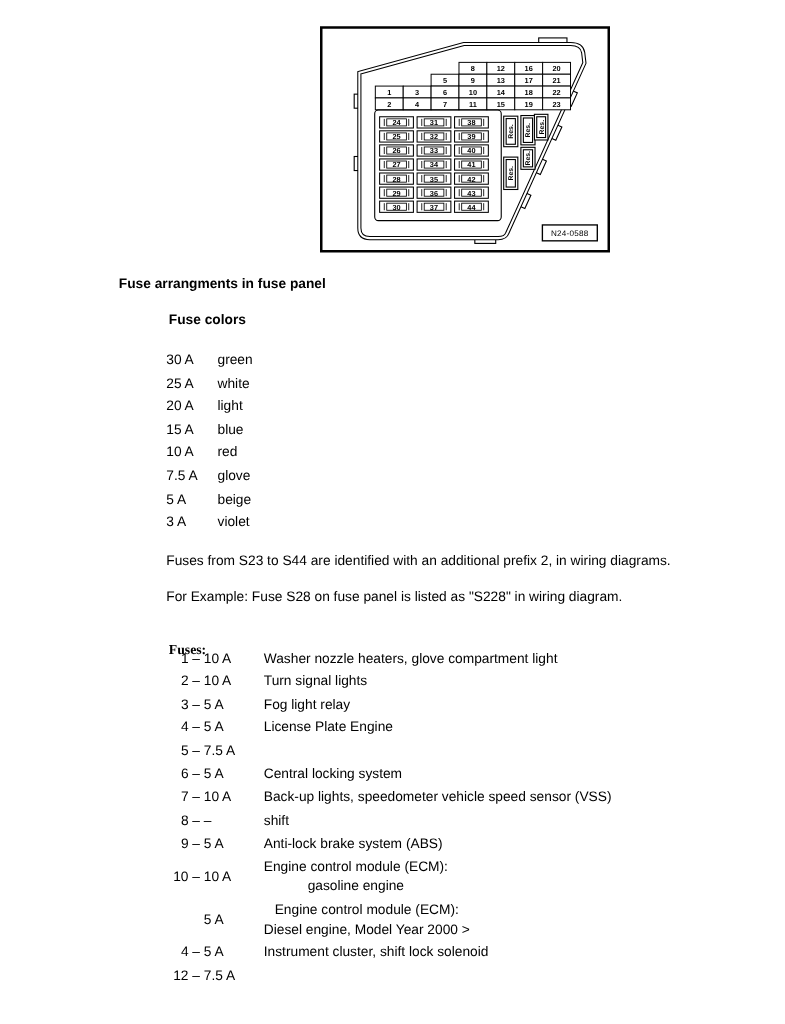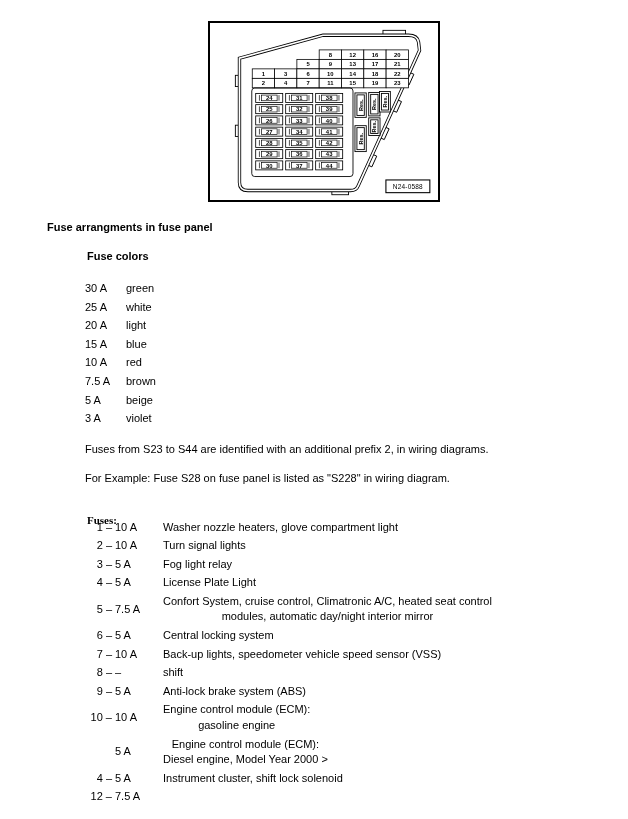--- a/index.html
+++ b/index.html
@@ -2,21 +2,21 @@
 <html><head>
 <meta charset="utf-8">
 <style>
   * { box-sizing: border-box; }
   html,body { margin:0; padding:0; }
   body {
     width:628px; height:819px; background:#fff; position:relative;
     font-family:"Liberation Sans", sans-serif; font-size:11px; color:#000;
     overflow:hidden;
   }
-  .abs { position:absolute; }
+  .abs { position:absolute;margin-left:48px; }
   .bold { font-weight:bold; }
 
   
   #figure-frame {
     left:208px; top:21px; width:232px; height:181px;
     border:2px solid #000; background:#fff;
   }
   #figure-frame svg { display:block; width:100%; height:100%; }
   .ln { fill:#fff; stroke:#000; stroke-width:0.9; }
   .nofill { fill:none; stroke:#000; stroke-width:0.9; }
@@ -217,21 +217,21 @@
   <div class="color-row">
       <span class="color-amp">15 A</span>
       <span class="color-name">blue</span>
     </div>
   <div class="color-row">
       <span class="color-amp">10 A</span>
       <span class="color-name">red</span>
     </div>
   <div class="color-row">
       <span class="color-amp">7.5 A</span>
-      <span class="color-name">brown</span>
+      <span class="color-name">glove</span>
     </div>
   <div class="color-row">
       <span class="color-amp">5 A</span>
       <span class="color-name">beige</span>
     </div>
   <div class="color-row">
       <span class="color-amp">3 A</span>
       <span class="color-name">violet</span>
     </div>
 </div>
@@ -253,27 +253,25 @@
       <span class="fr-desc">Turn signal lights</span>
     </div>
   <div class="fuse-row">
       <span class="fr-num">3 –</span>
       <span class="fr-amp">5 A</span>
       <span class="fr-desc">Fog light relay</span>
     </div>
   <div class="fuse-row">
       <span class="fr-num">4 –</span>
       <span class="fr-amp">5 A</span>
-      <span class="fr-desc">License Plate Light</span>
+      <span class="fr-desc">License Plate Engine</span>
     </div>
   <div class="fuse-row">
       <span class="fr-num">5 –</span>
       <span class="fr-amp">7.5 A</span>
-      <span class="fr-desc">Confort System, cruise control, Climatronic A/C, heated seat control
-modules, automatic day/night interior mirror</span>
     </div>
   <div class="fuse-row">
       <span class="fr-num">6 –</span>
       <span class="fr-amp">5 A</span>
       <span class="fr-desc">Central locking system</span>
     </div>
   <div class="fuse-row">
       <span class="fr-num">7 –</span>
       <span class="fr-amp">10 A</span>
       <span class="fr-desc">Back-up lights, speedometer vehicle speed sensor (VSS)</span>

